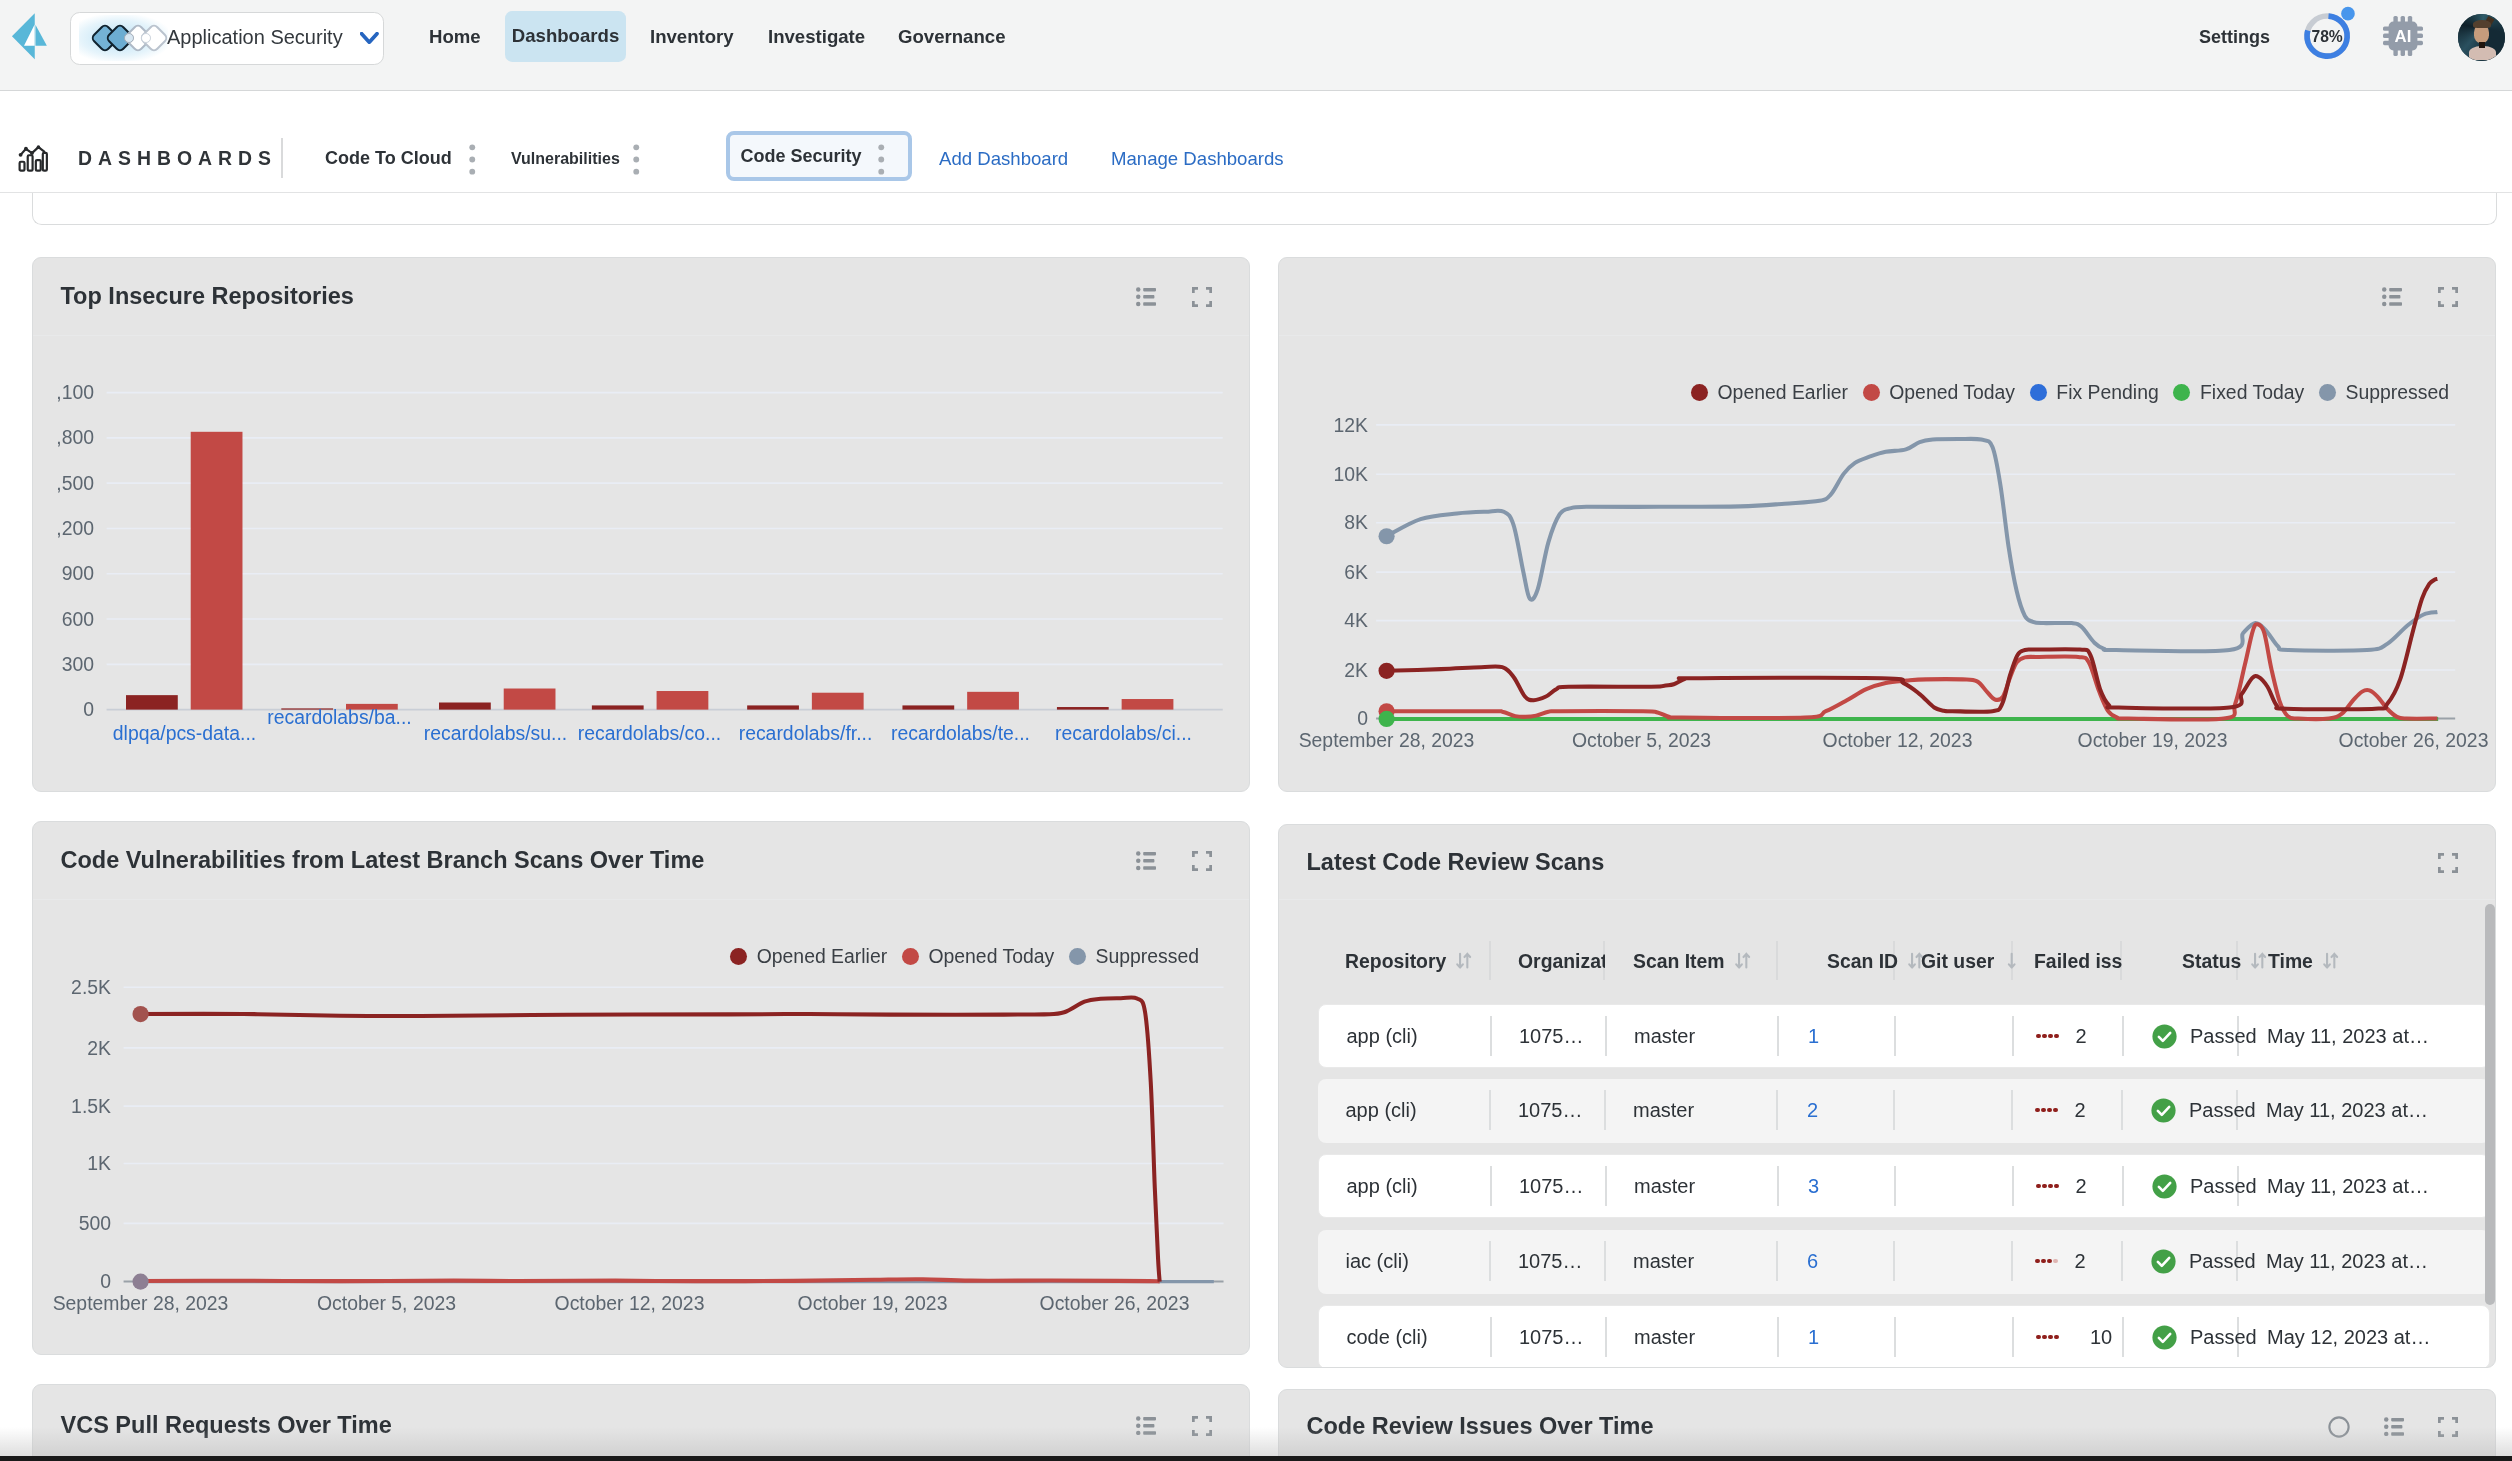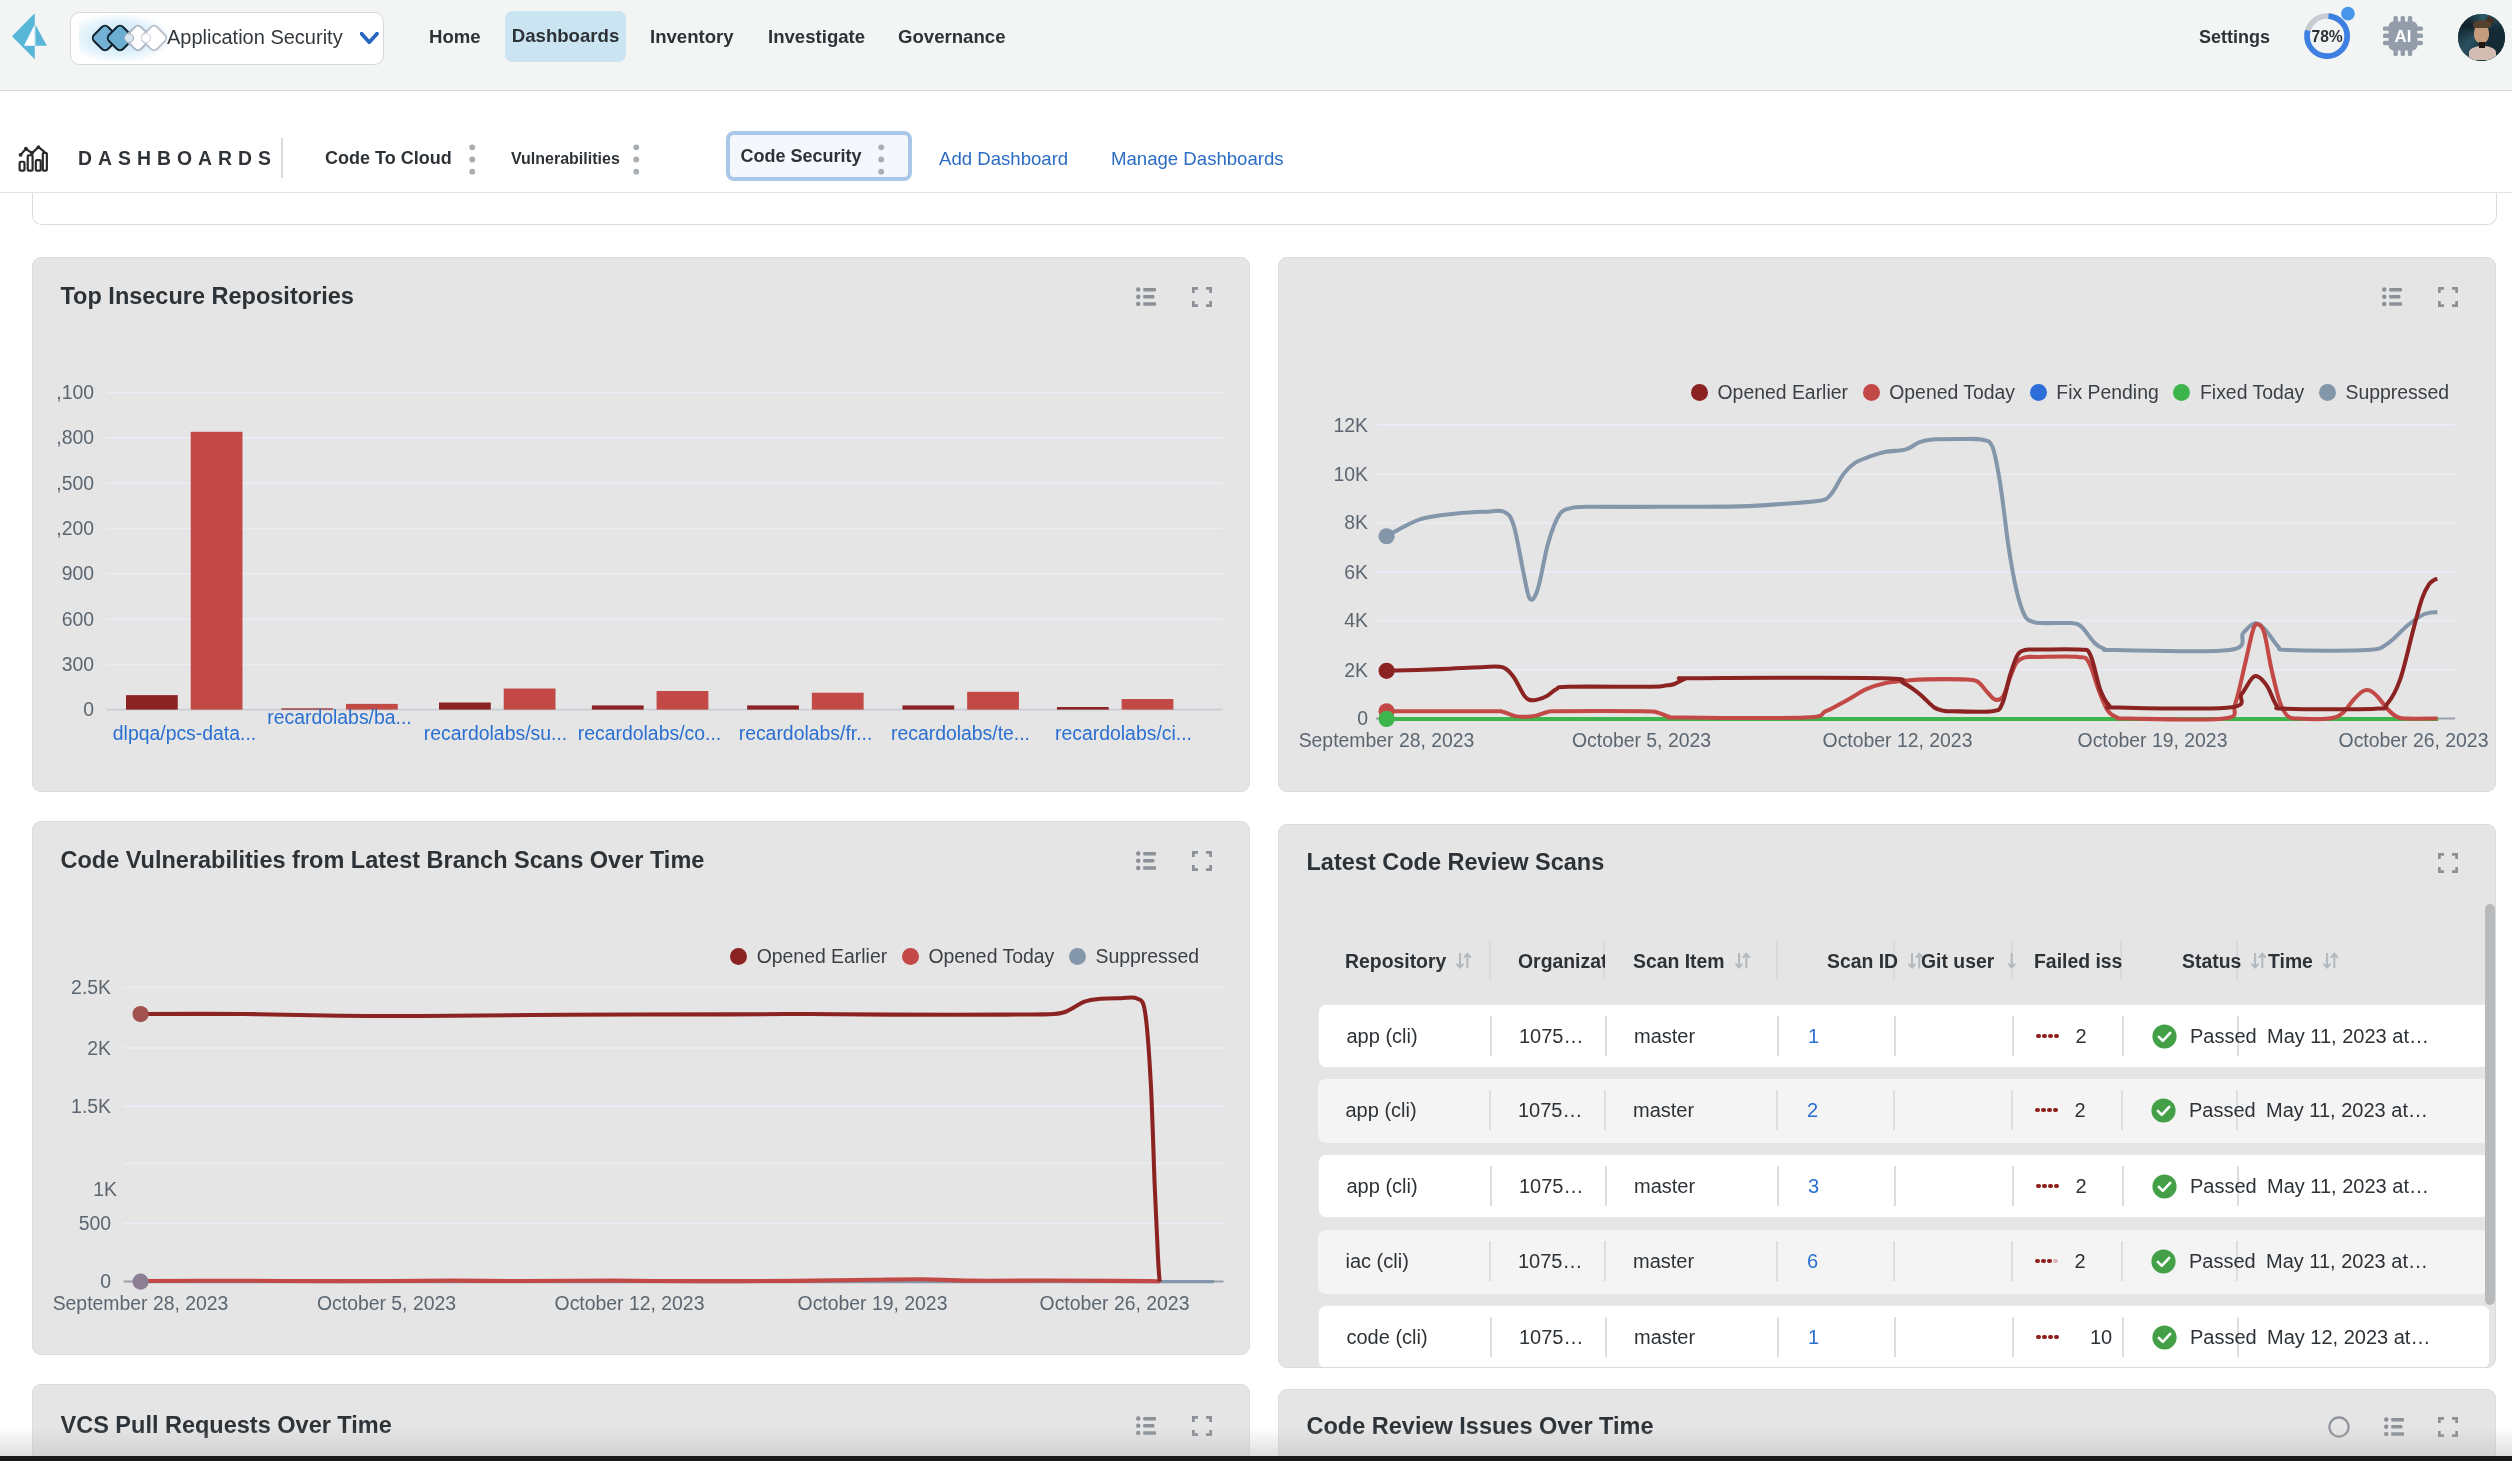--- a/index.html
+++ b/index.html
@@ -282,21 +282,21 @@
               <path d="M17.5 1.7 H23.3 V7.5"></path>
               <path d="M23.3 17.5 V23.3 H17.5"></path>
               <path d="M7.5 23.3 H1.7 V17.5"></path>
             </g>
           </svg>
         </div>
       </div>
   <div class="axlab" style="left:0;top:153px;width:78px;">2.5K</div>
       <div class="axlab" style="left:0;top:214px;width:78px;">2K</div>
       <div class="axlab" style="left:0;top:272px;width:78px;">1.5K</div>
-      <div class="axlab" style="left:6px;top:329px;width:78px;margin-top:26px;">1K</div>
+      <div class="axlab" style="left:0;top:329px;width:78px;">1K</div>
       <div class="axlab" style="left:0;top:389px;width:78px;">500</div>
       <div class="axlab" style="left:0;top:447px;width:78px;">0</div>
   <div class="leg" style="right:50px;top:123px;">
         <span class="it"><span class="d" style="background:#8b2322"></span>Opened Earlier</span>
         <span class="it"><span class="d" style="background:#c24945"></span>Opened Today</span>
         <span class="it"><span class="d" style="background:#8496aa"></span>Suppressed</span>
       </div>
   <svg class="abs" style="left:0;top:0;" width="1214" height="531" viewBox="0 0 1501 656">
     <line x1="112" x2="1472" y1="204" y2="204" stroke="#e9edf5" stroke-width="2"></line>
         <line x1="112" x2="1472" y1="279" y2="279" stroke="#e9edf5" stroke-width="2"></line>

